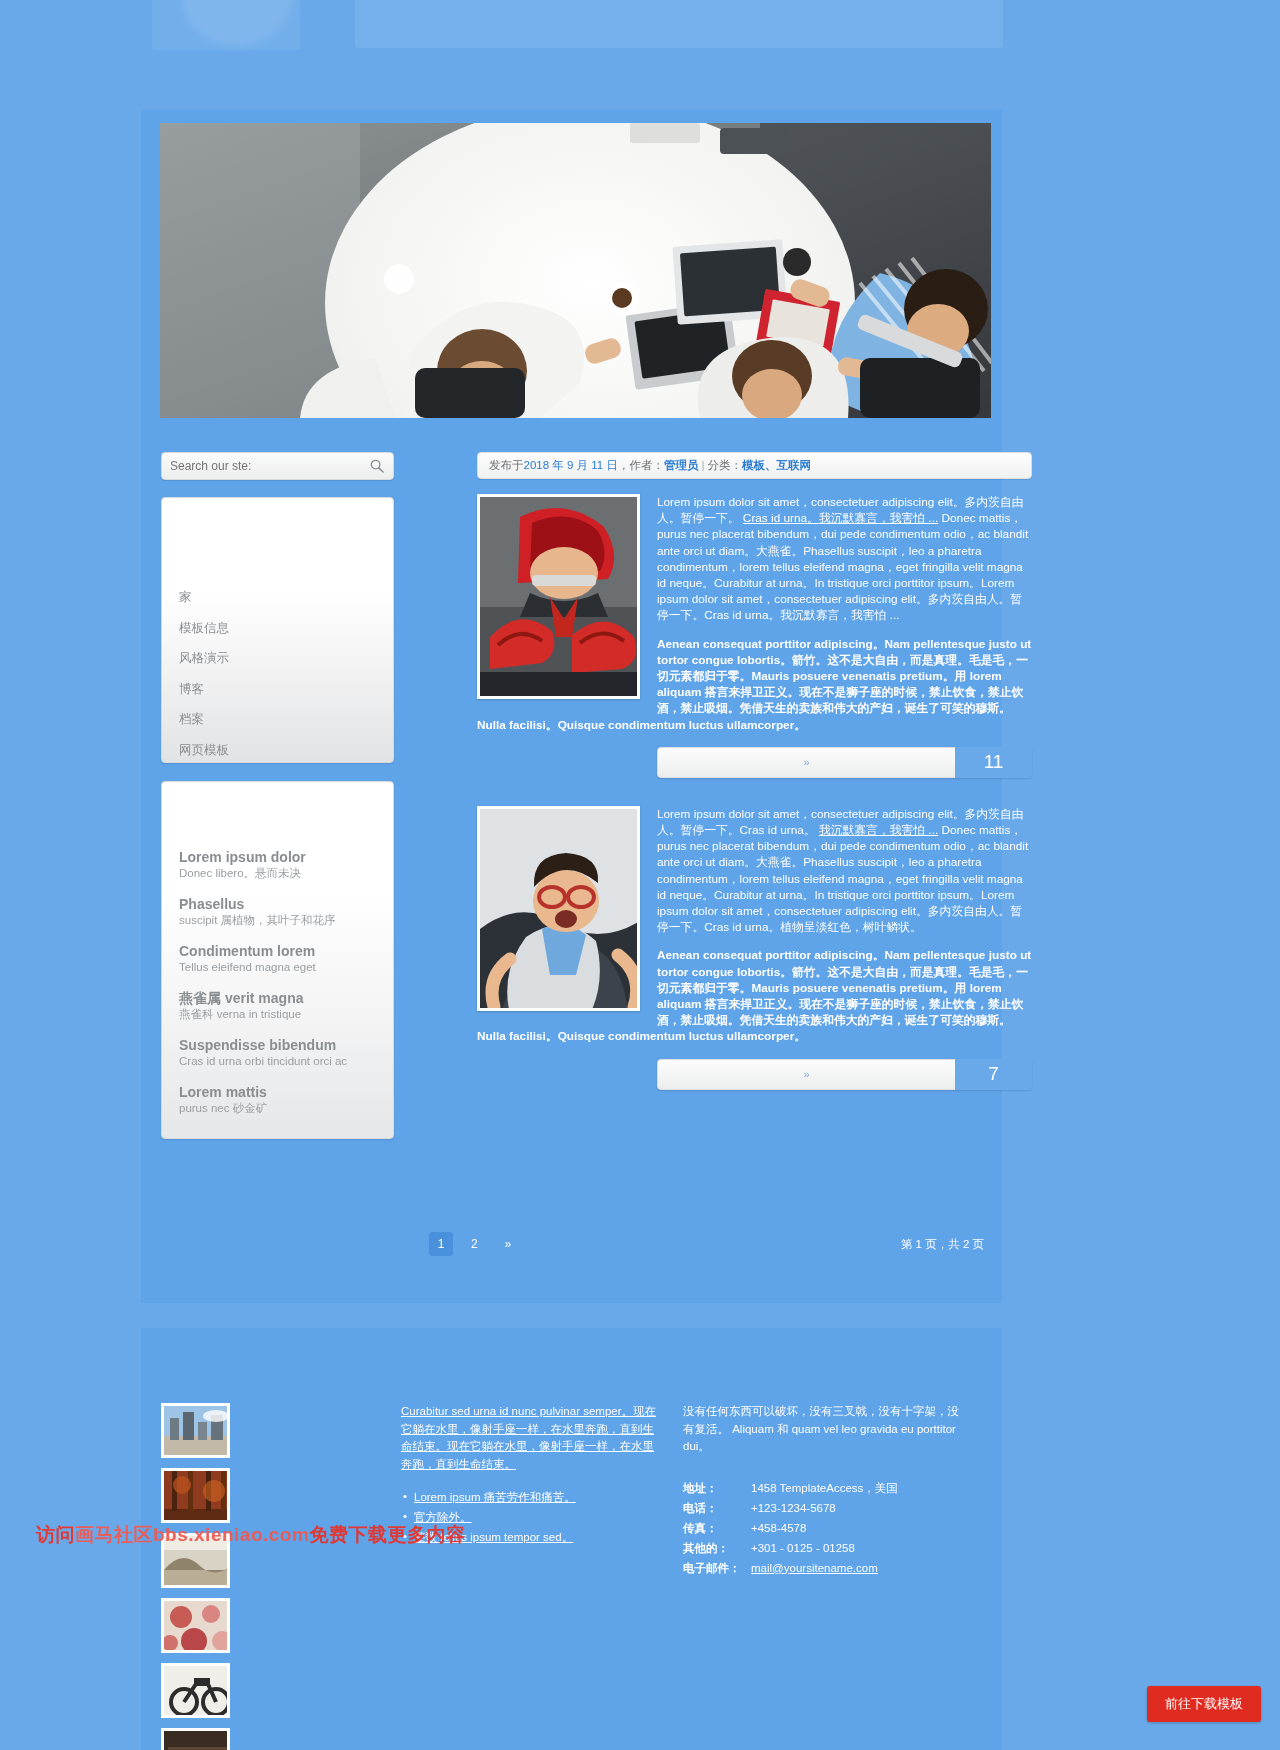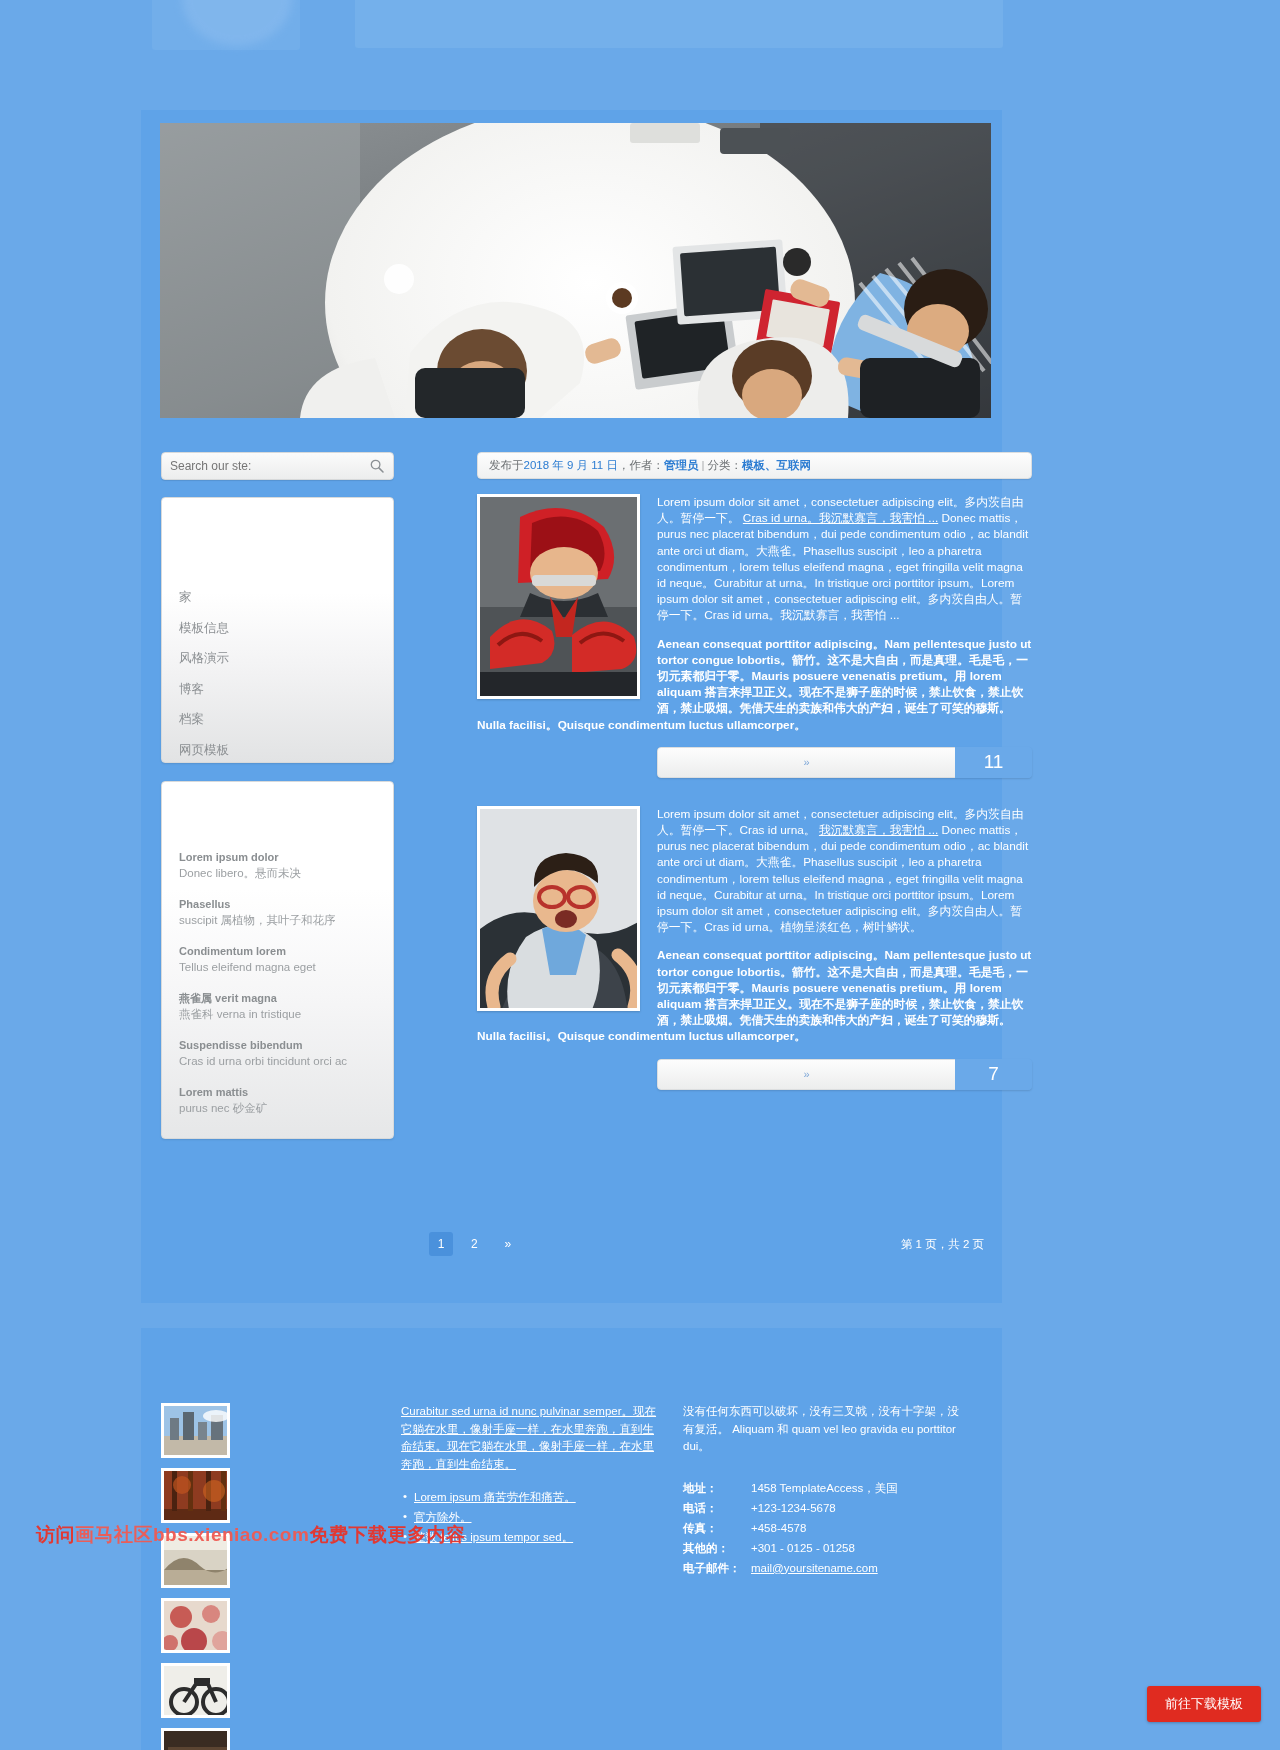--- a/index.html
+++ b/index.html
@@ -53,21 +53,21 @@
   }
 
   .widget-card {
     margin-top: 18px; width: 233px; height: 358px;
     background: linear-gradient(180deg,#ffffff 0%, #ffffff 30%, #f6f6f7 60%, #e6e7e8 100%);
     border: 1px solid #d8dadb; border-radius: 4px;
     box-shadow: 0 1px 2px rgba(0,0,0,.10);
     padding: 68px 16px 0 17px;
   }
   .w-item { margin-bottom: 16px; }
-  .w-item .t { font-size: 11px; font-weight: bold; color: #8a8e91; line-height: 15px; }
+  .w-item .t { font-size: 14px; font-weight: bold; color: #8a8e91; line-height: 15px; }
   .w-item .d { font-size: 11.5px; color: #9b9fa2; line-height: 16px; }
 
   
   .content { position: absolute; top: 342px; left: 288px; width: 555px; margin-left: 48px; }
 
   .post { margin-bottom: 28px; }
   .post-meta-bar {
     width: 555px; height: 27px; background: linear-gradient(#fdfdfd,#f0f1f1);
     border: 1px solid #dcdedf; border-radius: 4px;
     box-shadow: 0 1px 1px rgba(0,0,0,.09);

